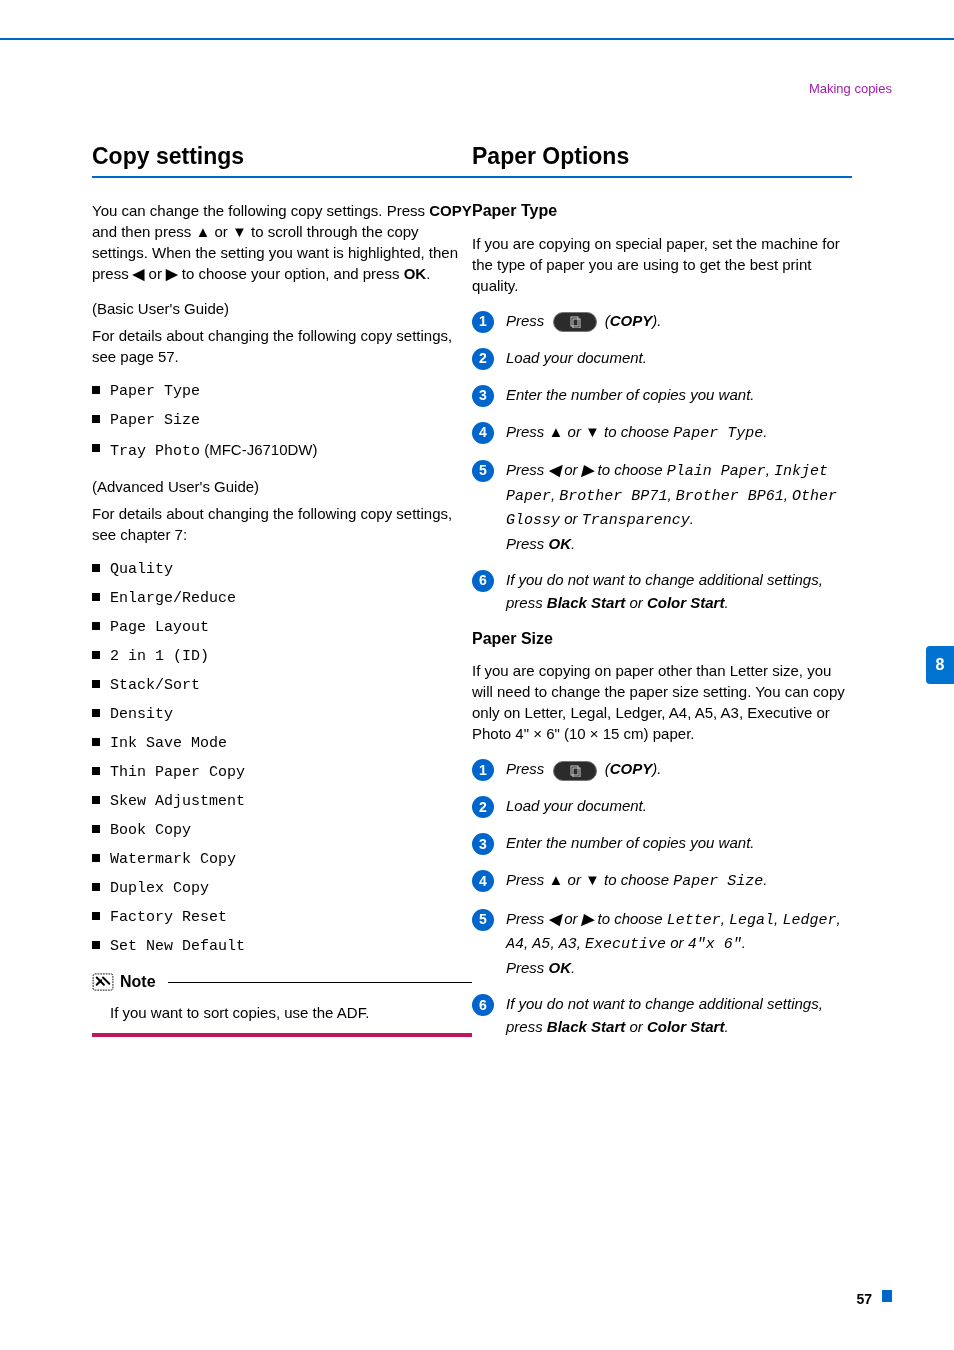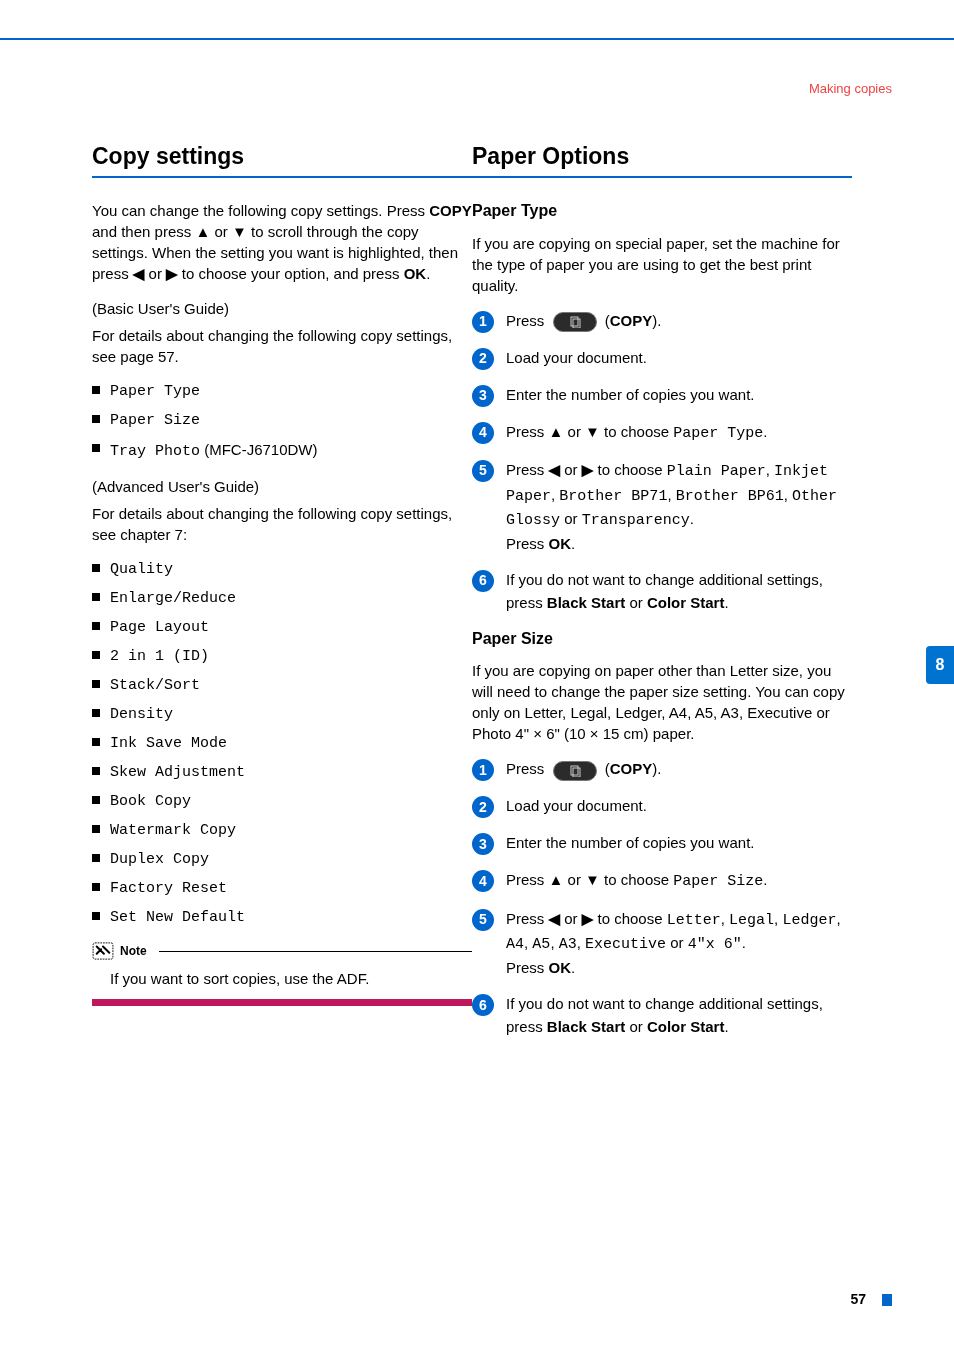--- a/index.html
+++ b/index.html
@@ -19,21 +19,21 @@
     left: 0;
     width: 954px;
     height: 2px;
     background: #0066cc;
   }
   .header-right {
     position: absolute;
     top: 80px;
     right: 62px;
     font-size: 13px;
-    color: #ef4444;
+    color: #a21caf;
   }
   .content {
     position: absolute;
     top: 140px;
     left: 92px;
     width: 800px;
     display: flex;
   }
   .col {
     width: 380px;
@@ -81,31 +81,31 @@
     align-items: center;
     gap: 6px;
     margin-bottom: 2px;
   }
   .note-icon {
     width: 22px;
     height: 18px;
   }
   .note-title {
     font-weight: bold;
-    font-size: 12px;
+    font-size: 16px;
   }
   .note-rule {
     flex: 1;
     height: 1px;
     background: #000;
     margin-left: 6px;
   }
   .note-body {
     padding: 6px 0 10px 18px;
-    border-bottom: 7px solid #be185d;
+    border-bottom: 4px solid #be185d;
     margin-bottom: 14px;
   }
   h3 {
     font-size: 16px;
     font-weight: bold;
     margin-bottom: 10px;
     margin-top: 14px;
   }
   h3.first { margin-top: 0; }
   .steps {
@@ -127,20 +127,21 @@
     font-weight: bold;
     font-size: 14px;
     display: flex;
     align-items: center;
     justify-content: center;
     margin-top: 1px;
   }
   .step-body {
     flex: 1;
     line-height: 1.5;
+    font-style: italic;
   }
   .copy-btn {
     display: inline-flex;
     align-items: center;
     justify-content: center;
     width: 44px;
     height: 20px;
     background: #2b2b2b;
     border-radius: 10px;
     border: 1px solid #777;
@@ -165,22 +166,21 @@
     display: flex;
     align-items: center;
     justify-content: center;
     border-radius: 4px 0 0 4px;
   }
   .footer {
     position: absolute;
     bottom: 40px;
     right: 62px;
     display: flex;
-    align-items: center;
-    gap: 16px;
+    gap: 10px;
   }
   .page-num {
     font-weight: bold;
     font-size: 14px;
   }
   .footer-block {
     width: 10px;
     height: 12px;
     background: #0066cc;
   }
@@ -217,20 +217,21 @@
     <p>For details about changing the following copy settings, see chapter 7:</p>
 
     <ul class="squares">
       <li>Quality</li>
       <li>Enlarge/Reduce</li>
       <li>Page Layout</li>
       <li>2 in 1 (ID)</li>
       <li>Stack/Sort</li>
       <li>Density</li>
       <li>Ink Save Mode</li>
+      <li>Thin Paper Copy</li>
       <li>Skew Adjustment</li>
       <li>Book Copy</li>
       <li>Watermark Copy</li>
       <li>Duplex Copy</li>
       <li>Factory Reset</li>
       <li>Set New Default</li>
     </ul>
 
     <div class="note-head">
       <svg class="note-icon" viewBox="0 0 24 20">

